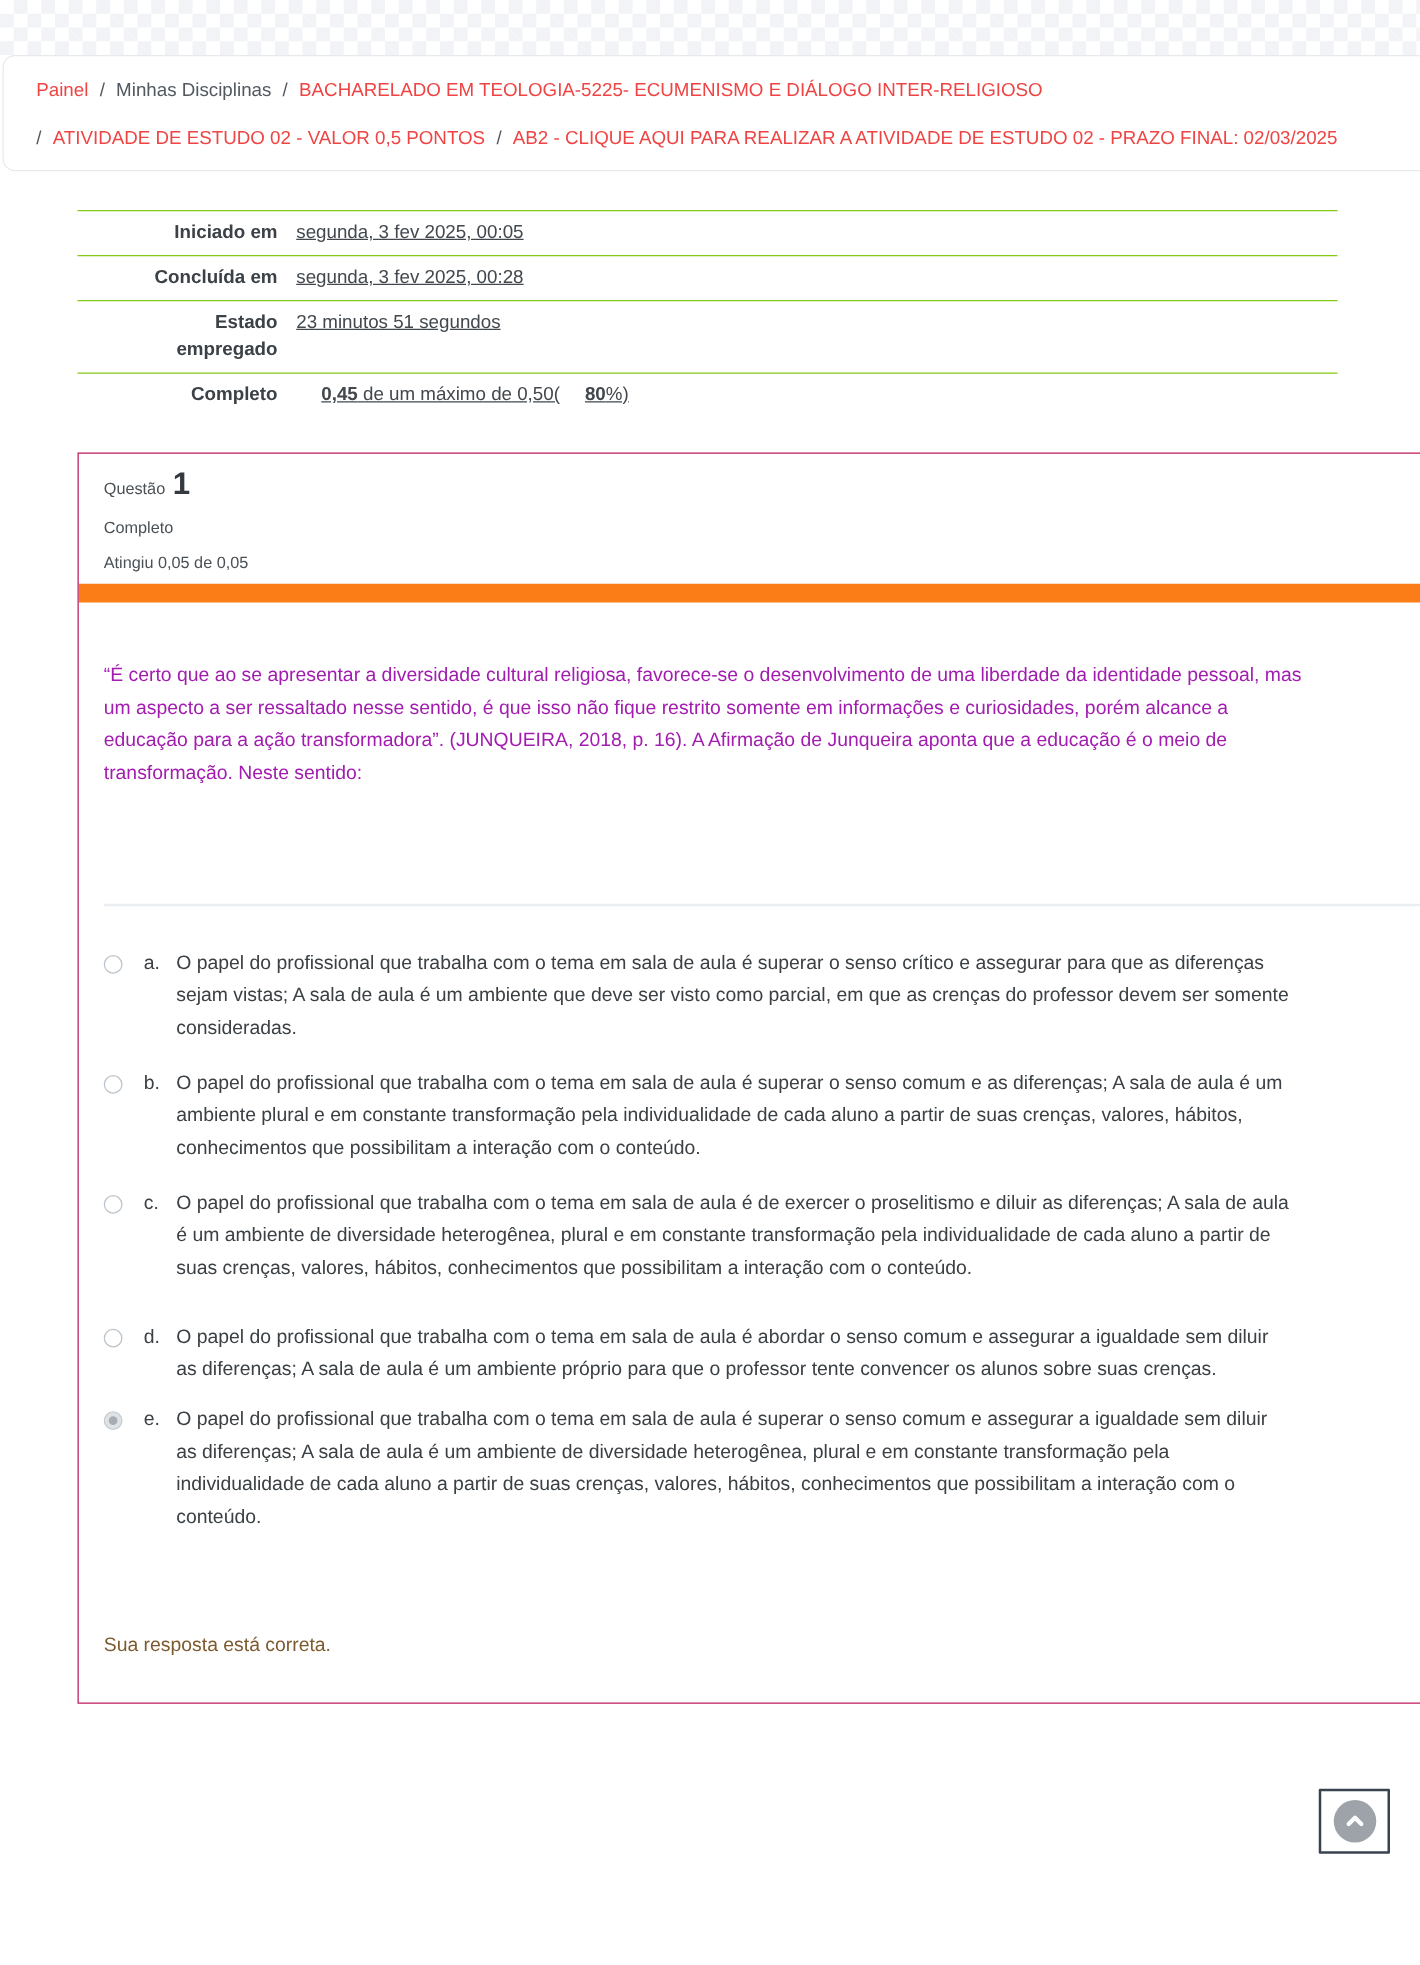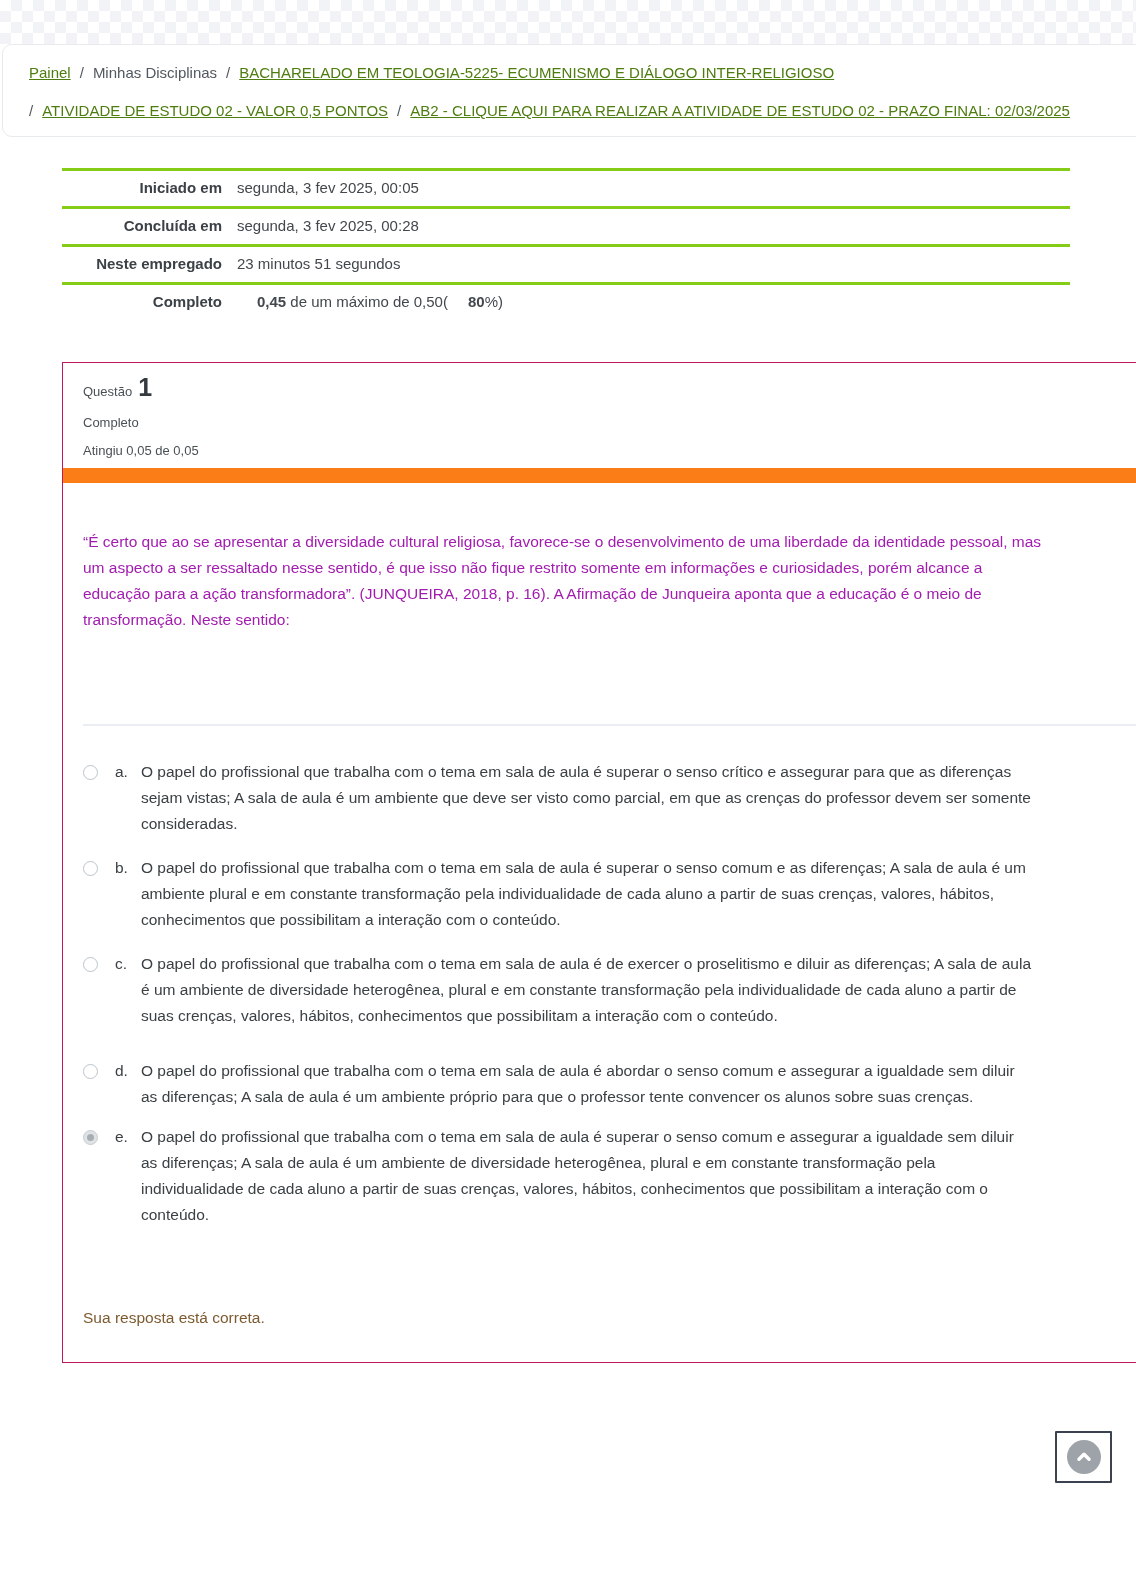--- a/index.html
+++ b/index.html
@@ -19,30 +19,30 @@
   }
 
   
   .crumbcard {
     position:absolute; left:2px; top:44px; width:1154px; height:93px;
     background:#fff; border:1px solid #e7eaed; border-radius:10px;
     padding:17px 26px 0 26px; font-size:15px; color:#51585f;
   }
   .crumb-line { line-height:22px; white-space:nowrap; }
   .crumb-line + .crumb-line { margin-top:16px; }
-  .crumb-link { color:#4d7c0f; text-decoration:underline; cursor:pointer; }
+  .crumb-link { color:#ef4444; cursor:pointer; }
   .crumb-plain { color:#51585f;margin-top:28px; }
   .crumb-sep { margin:0 9px; color:#51585f; }
 
   
   .summary { position:absolute; left:62px; top:168px; width:1008px; font-size:15px; color:#42484d; }
-  .srow { display:flex; align-items:flex-start; border-top:3px solid #84cc16; padding:6px 0 7px 0; line-height:22px; }
+  .srow { display:flex; align-items:flex-start; border-top:1px solid #84cc16; padding:6px 0 7px 0; line-height:22px; }
   .srow .slabel { width:160px; text-align:right; font-weight:bold; color:#3b4146; flex:none; }
   .srow .slabel span { display:inline-block; max-width:132px; text-align:right; }
-  .srow .svalue { margin-left:15px; }
+  .srow .svalue { margin-left:15px;text-decoration:underline; }
 
   
   .qcard {
     position:absolute; left:62px; top:362px; width:1108px; height:1001px;
     border:1px solid #be185d; background:#fff; overflow:hidden;
   }
   .qinfo { padding:10px 20px 8px 20px; }
   .qnum-line { line-height:28px; }
   .qnum-label { font-size:13px; color:#4a5156; }
   .qnum { font-size:25px; font-weight:bold; color:#343a40; margin-left:6px; }
@@ -100,21 +100,21 @@
   <div class="summary">
     <div class="srow">
       <div class="slabel"><span>Iniciado em</span></div>
       <div class="svalue">segunda, 3 fev 2025, 00:05</div>
     </div>
     <div class="srow">
       <div class="slabel"><span>Concluída em</span></div>
       <div class="svalue">segunda, 3 fev 2025, 00:28</div>
     </div>
     <div class="srow">
-      <div class="slabel"><span>Neste empregado</span></div>
+      <div class="slabel"><span>Estado empregado</span></div>
       <div class="svalue">23 minutos 51 segundos</div>
     </div>
     <div class="srow">
       <div class="slabel"><span>Completo</span></div>
       <div class="svalue"><b>0,45</b><span> de um máximo de 0,50(</span><b>80</b><span>%)</span></div>
     </div>
   </div>
 
   <section class="qcard">
     <div class="qinfo">

